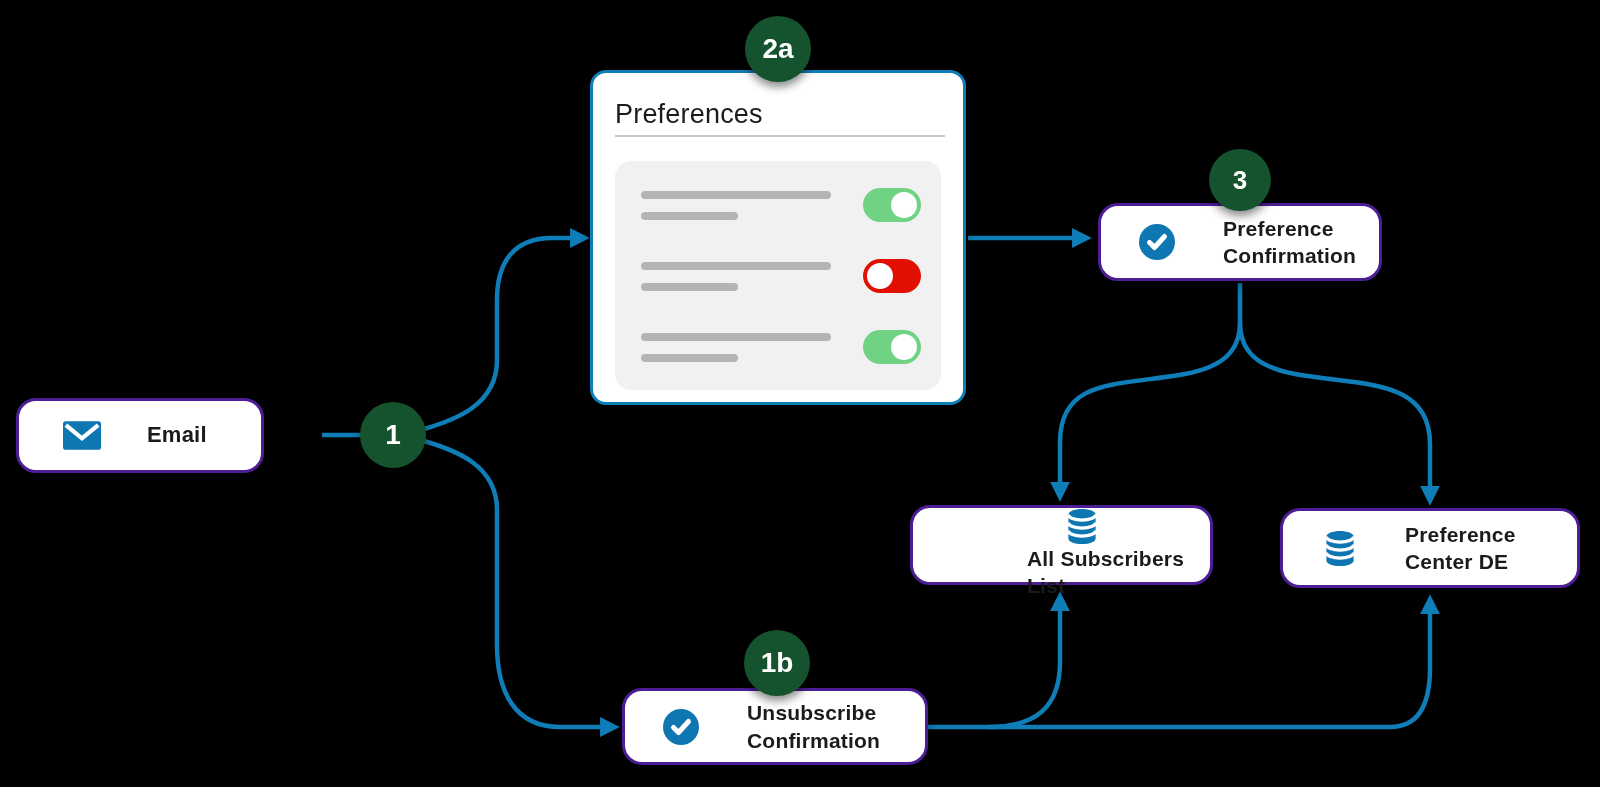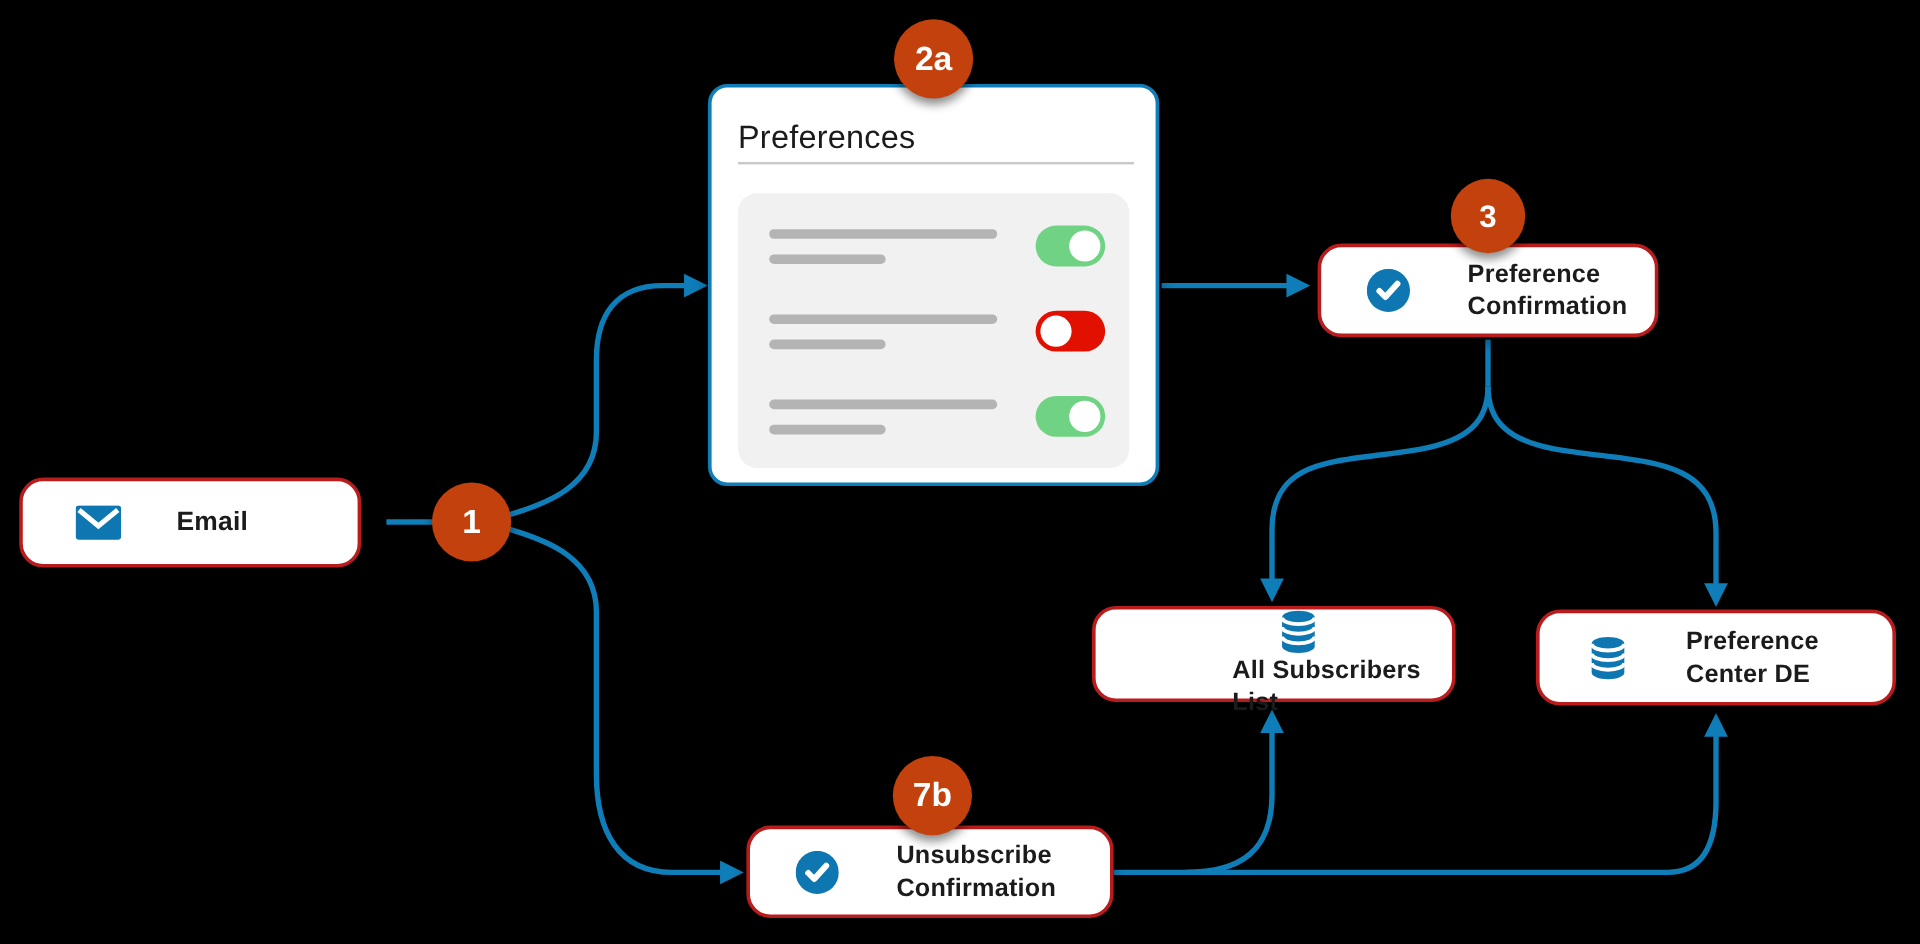--- a/index.html
+++ b/index.html
@@ -7,33 +7,33 @@
     position:relative;
     width:1600px;height:787px;
     background:#000;
     font-family:"Liberation Sans","DejaVu Sans",sans-serif;
     overflow:hidden;
   }
   .connectors{position:absolute;left:0;top:0;z-index:1;}
   .node{
     position:absolute;z-index:2;
     background:#fff;
-    border:3px solid #b91c1c;
+    border:3px solid #4c1d95;
     border-radius:20px;
     display:flex;align-items:center;
     box-shadow:0 4px 10px rgba(0,0,0,0.35);
     box-sizing:border-box;
   }
   .node .icon-slot{flex:0 0 auto;display:flex;align-items:center;justify-content:center;}
   .node .label{
     color:#1B1B1B;font-size:21px;font-weight:600;line-height:1.3;
     white-space:pre-line;letter-spacing:.2px;
   }
   
-  .email{left:16px;top:398px;width:285px;height:75px;padding-left:44px;}
+  .email{left:16px;top:398px;width:248px;height:75px;padding-left:44px;}
   .email .icon-slot{width:38px;}
   .email .label{margin-left:46px;font-size:22px;}
   
   .prefconf{left:1098px;top:203px;width:284px;height:78px;padding-left:38px;}
   .unsub{left:622px;top:688px;width:306px;height:77px;padding-left:38px;}
   .allsubs{left:910px;top:505px;width:303px;height:80px;padding-left:40px;flex-direction:column;}
   .prefde{left:1280px;top:508px;width:300px;height:80px;padding-left:40px;}
   .prefconf .icon-slot,.unsub .icon-slot{width:36px;}
   .allsubs .icon-slot,.prefde .icon-slot{width:34px;}
   .prefconf .label,.unsub .label,.allsubs .label,.prefde .label{margin-left:48px;}
@@ -61,21 +61,21 @@
     position:absolute;right:0;top:0;width:58px;height:34px;border-radius:17px;
   }
   .toggle.on{background:#6FD383;}
   .toggle.off{background:#E11000;}
   .knob{position:absolute;top:4px;width:26px;height:26px;border-radius:50%;background:#fff;}
   .toggle.on .knob{right:4px;}
   .toggle.off .knob{left:4px;}
   
   .badge{
     position:absolute;z-index:3;border-radius:50%;
-    background:#c2410c;color:#fff;
+    background:#14532d;color:#fff;
     display:flex;align-items:center;justify-content:center;
     font-weight:700;font-size:28px;
     box-shadow:0 5px 8px rgba(0,0,0,0.45);
   }
   .badge1{left:360px;top:402px;width:66px;height:66px;}
   .badge2a{left:745px;top:16px;width:66px;height:66px;}
   .badge2b{left:744px;top:630px;width:66px;height:66px;}
   .badge3{left:1209px;top:149px;width:62px;height:62px;font-size:26px;}
 </style>
 </head>
@@ -184,15 +184,15 @@
         <path d="M10.5 18.5 L15.5 23.5 L25.5 12.5" stroke="#fff" stroke-width="5" fill="none" stroke-linecap="round" stroke-linejoin="round"></path>
       </svg>
     </span>
     <span class="label">Unsubscribe
 Confirmation</span>
   </div>
 
   <div class="badge badge1">1</div>
   <div class="badge badge2a">2a</div>
   <div class="badge badge3">3</div>
-  <div class="badge badge2b">7b</div>
+  <div class="badge badge2b">1b</div>
 
 </div>
 
 </body></html>

